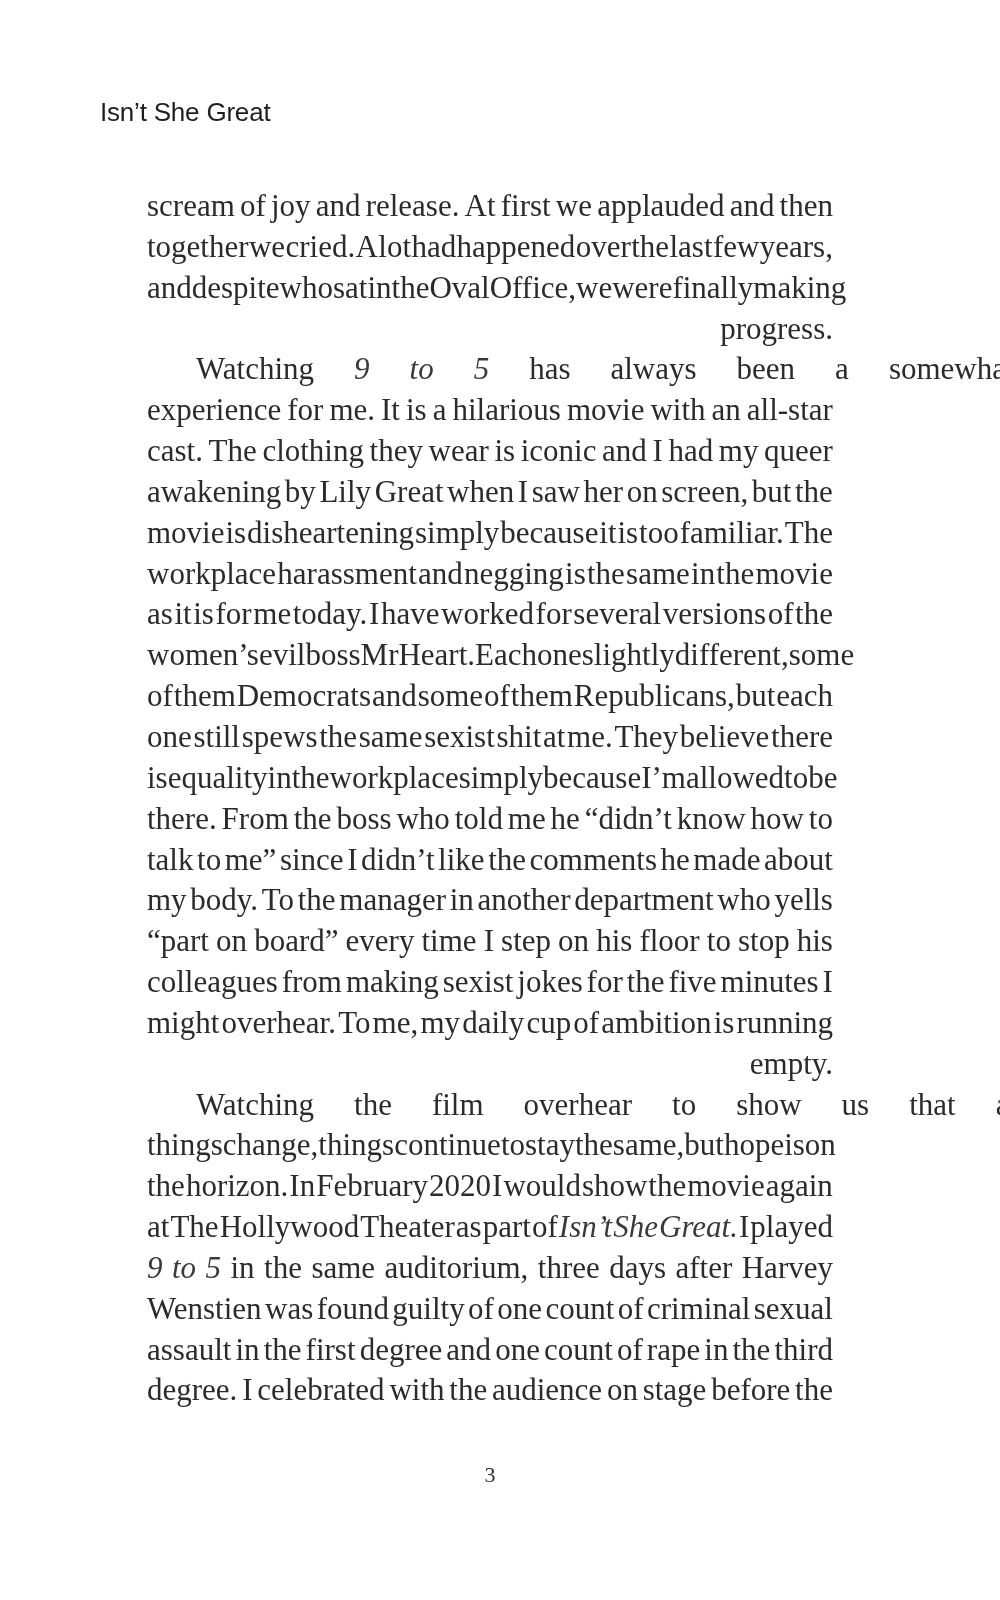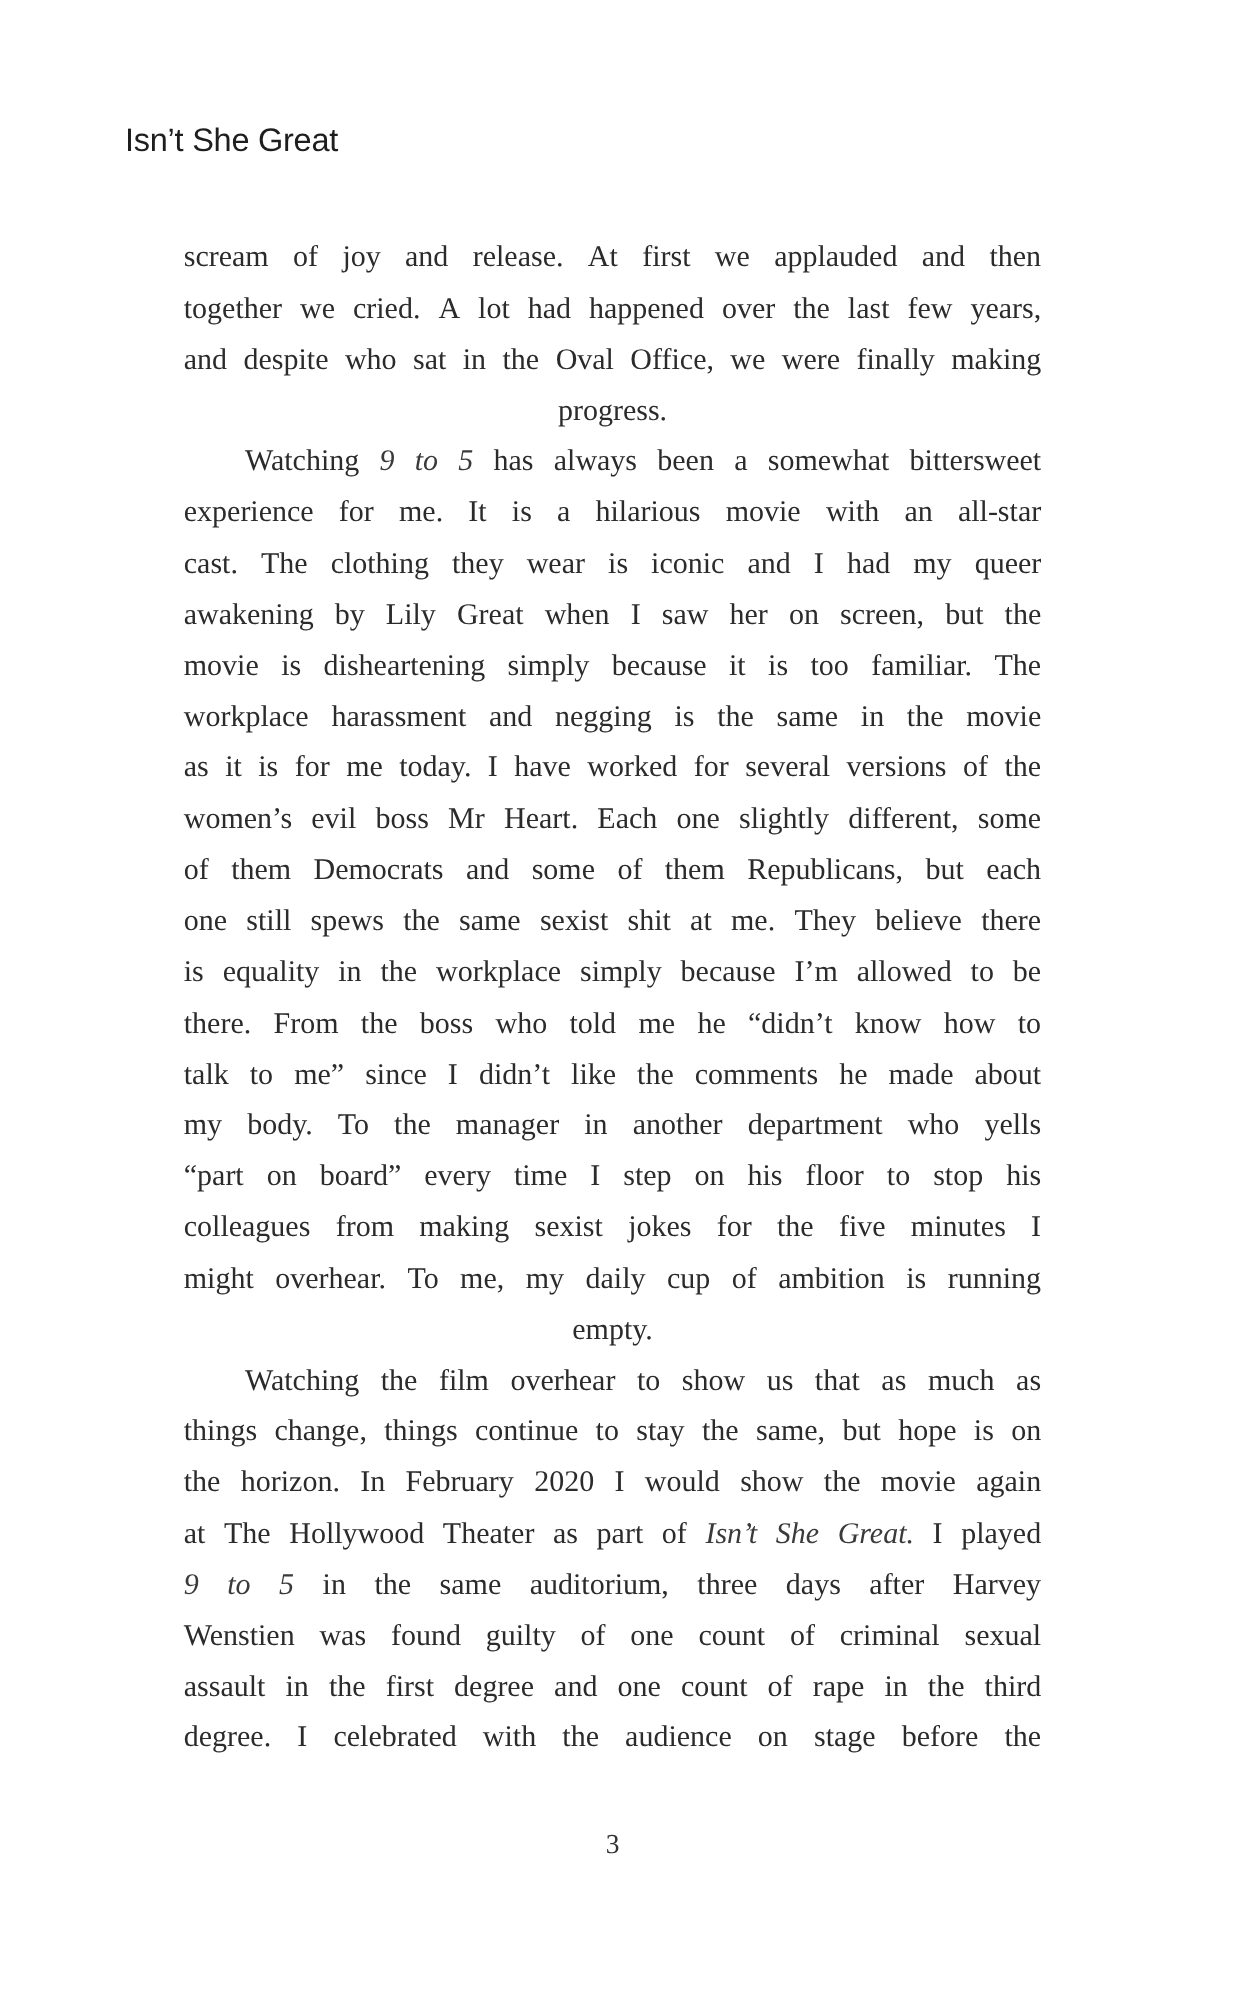--- a/index.html
+++ b/index.html
@@ -22,37 +22,38 @@
       font-size: 26px;
       color: #1e1e1e;
       letter-spacing: -0.2px;
     }
     .text-block {
       position: absolute;
       left: 147px;
       top: 186px;
       width: 686px;
       font-family: "Liberation Serif", serif;
-      font-size: 24px;
+      font-size: 31px;
       color: #2b2b2b;
     }
     .line {
       height: 40.85px;
       line-height: 40.85px;
       white-space: nowrap;
       display: flex;
       justify-content: space-between;
       overflow: visible;
     }
     .line.last {
-      justify-content: center;
+      justify-content: flex-end;
       gap: 7px;
     }
     .line.indent {
       padding-left: 49px;
+      gap: 40px;
     }
     .w { display: inline-block; }
     .w.it { font-style: italic; color: #3a3a3a; }
     .page-number {
       position: absolute;
       left: 0;
       width: 980px;
       top: 1462px;
       text-align: center;
       font-family: "Liberation Serif", serif;

